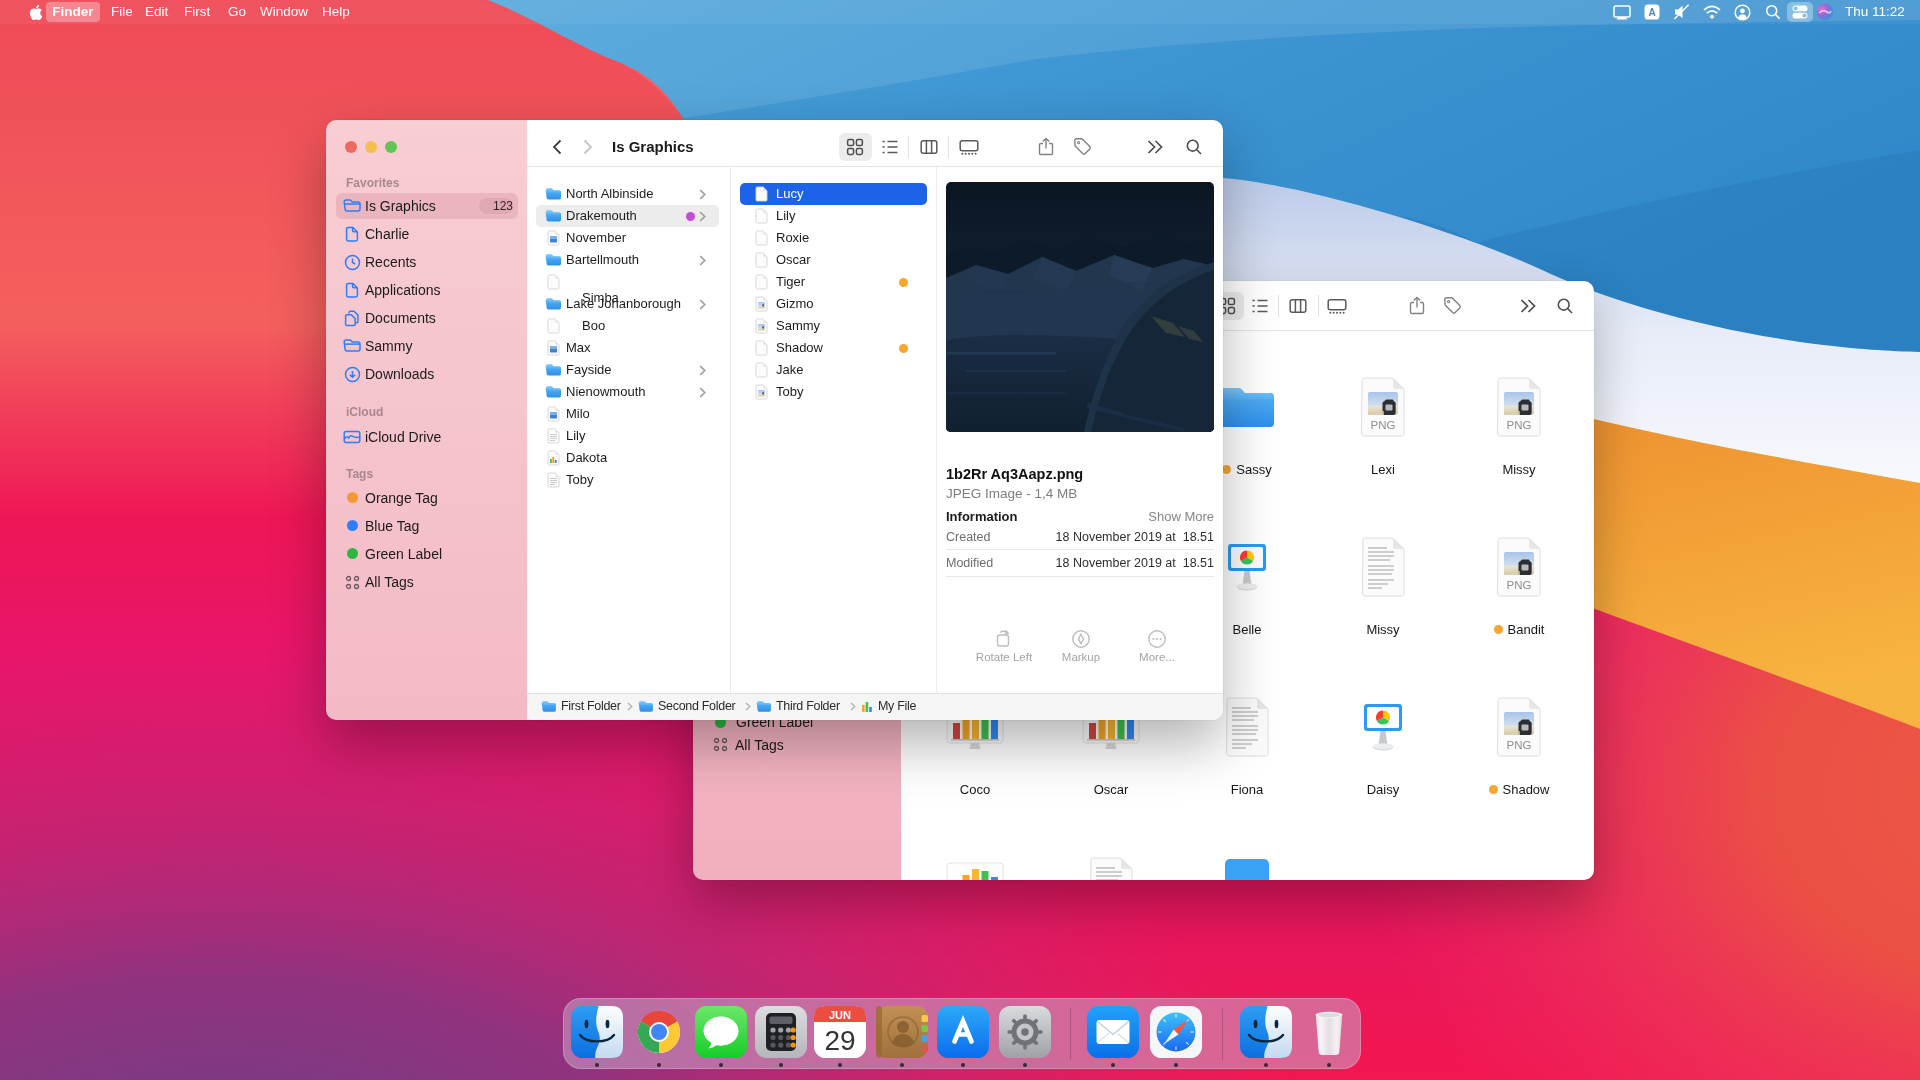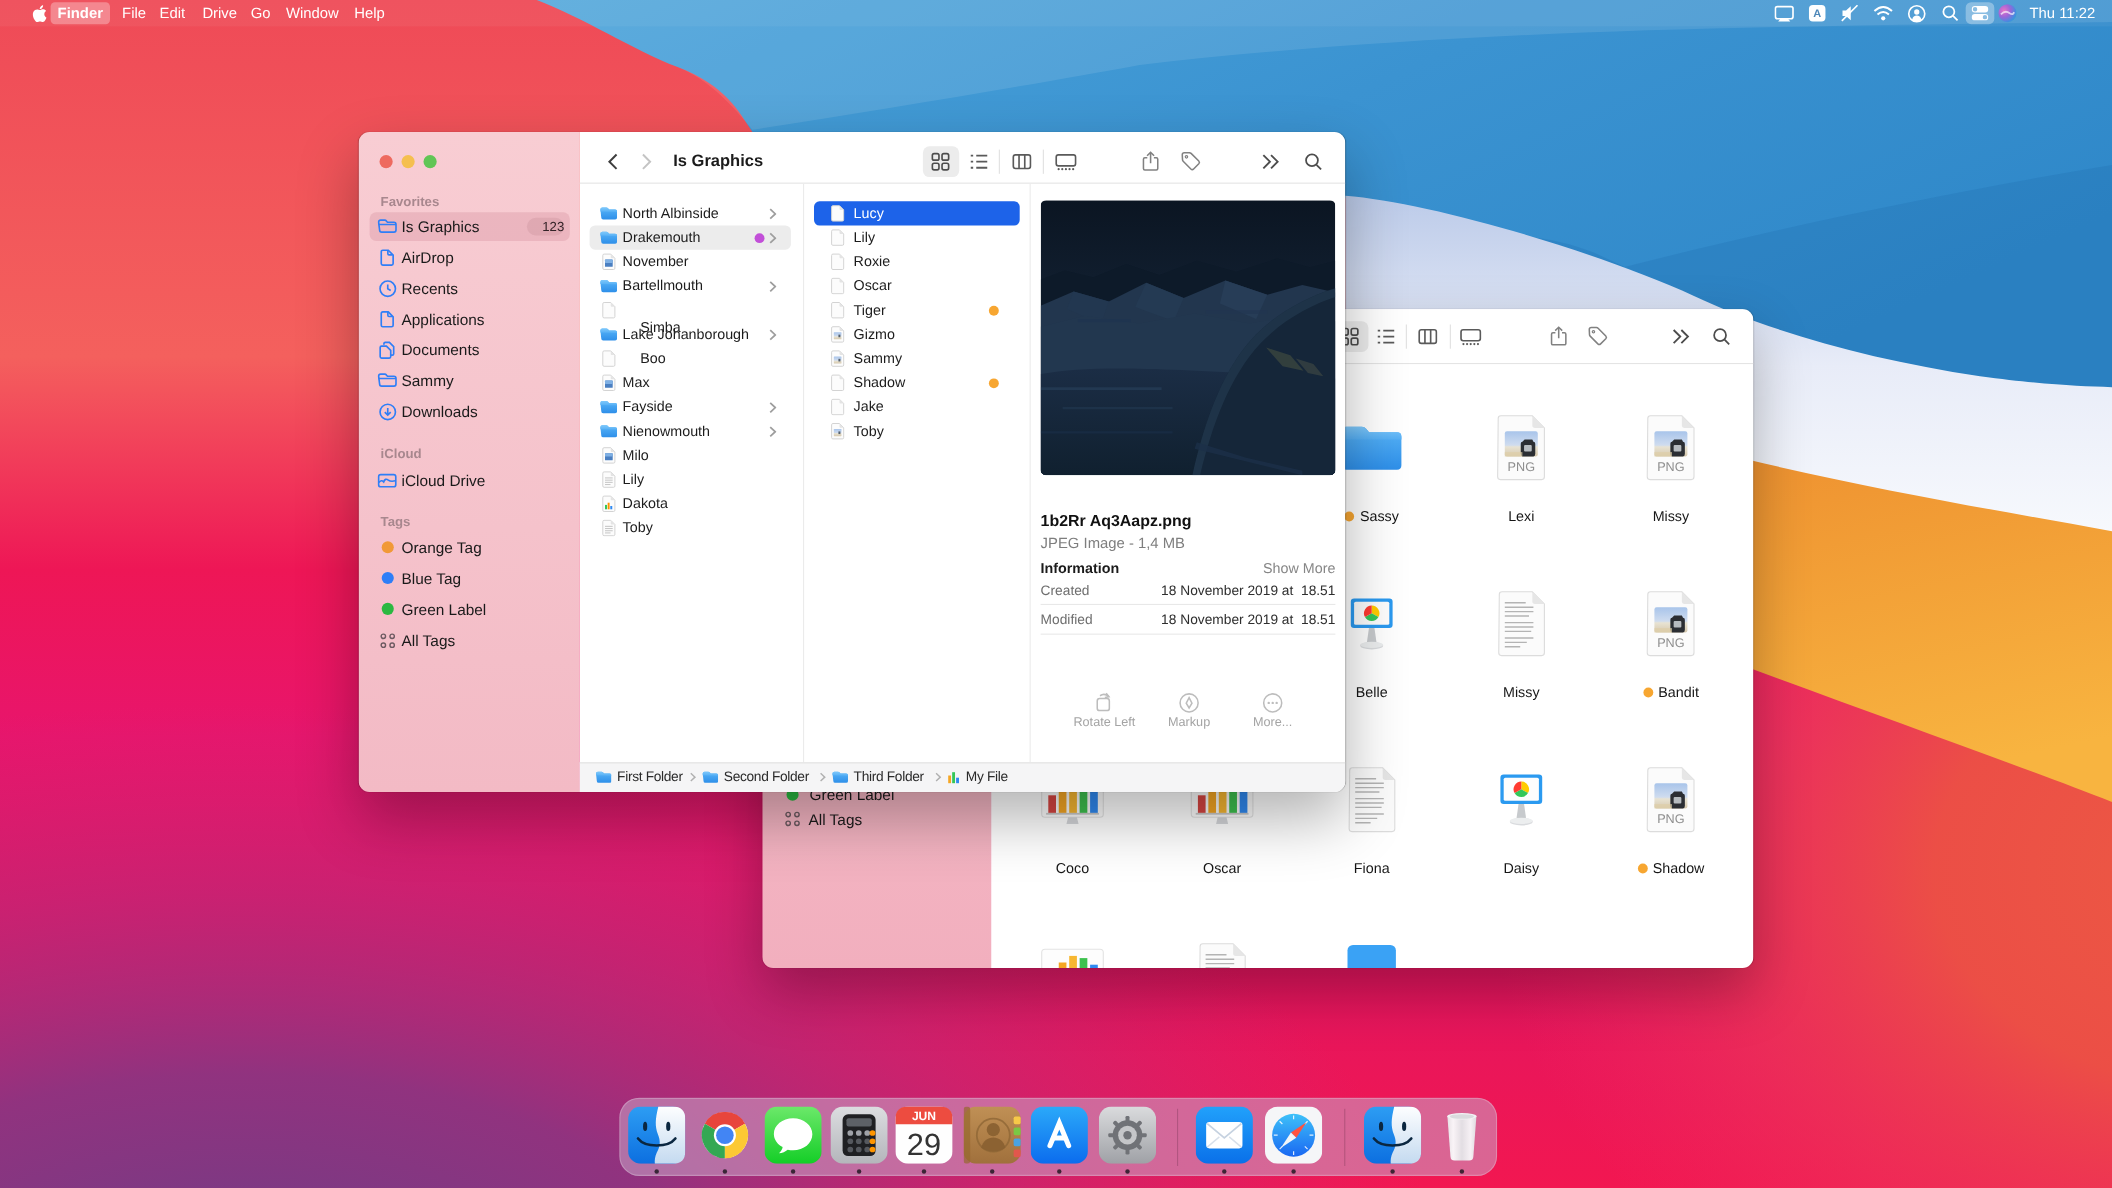--- a/index.html
+++ b/index.html
@@ -393,21 +393,21 @@
 
 <div class="abs" style="left:0;top:0;width:1920px;height:24px;background:rgba(255,255,255,0.05);"></div>
 <svg class="abs" style="left:29px;top:4px" width="14" height="17" viewBox="0 0 14 17">
   <path d="M11.28,8.9c-.02-1.93 1.58-2.86 1.65-2.9-.9-1.31-2.3-1.49-2.79-1.51-1.19-.12-2.32.7-2.92.7-.6,0-1.53-.68-2.52-.66-1.3.02-2.49.75-3.16,1.91-1.35,2.34-.35,5.8.97,7.7.64.93 1.4,1.97 2.4,1.93.96-.04 1.33-.62 2.49-.62 1.16,0 1.49.62 2.51.6 1.04-.02 1.69-.94 2.32-1.87.73-1.07 1.03-2.11 1.05-2.16-.02-.01-2.01-.77-2.03-3.06z" fill="#fff"></path>
   <path d="M9.37,3.3c.53-.64.89-1.53.79-2.42-.76.03-1.69.51-2.24,1.15-.49.57-.92,1.48-.8,2.35.85.07 1.72-.43 2.25-1.08z" fill="#fff"></path>
 </svg>
 <div class="abs" style="left:46px;top:2px;width:54px;height:20px;border-radius:4px;background:rgba(255,255,255,0.3);"></div>
 <div class="mbi" style="left:46px;width:54px;text-align:center;font-weight:bold;">Finder</div>
 <div class="mbi" style="left:111px;">File</div>
 <div class="mbi" style="left:145px;">Edit</div>
-<div class="mbi" style="left:184px;">Drive</div>
+<div class="mbi" style="left:184px;">First</div>
 <div class="mbi" style="left:228px;">Go</div>
 <div class="mbi" style="left:260px;">Window</div>
 <div class="mbi" style="left:322px;">Help</div>
 
 <svg class="abs" style="left:1613px;top:4px" width="18" height="16" viewBox="0 0 18 16">
   <rect x="1" y="2" width="16" height="11" rx="1.8" fill="none" stroke="#fff" stroke-width="1.5"></rect>
   <path d="M5.5,13 h7 l2,2.6 h-11 z" fill="#fff"></path>
 </svg>
 <svg class="abs" style="left:1644px;top:4px" width="16" height="16" viewBox="0 0 16 16">
   <rect x="0.5" y="0.5" width="15" height="15" rx="3.6" fill="#fff"></rect>
@@ -557,21 +557,21 @@
 
   <div class="abs" style="left:19px;top:21px;width:12px;height:12px;border-radius:50%;background:#ee6a5f;"></div>
   <div class="abs" style="left:39px;top:21px;width:12px;height:12px;border-radius:50%;background:#f5bf4f;"></div>
   <div class="abs" style="left:59px;top:21px;width:12px;height:12px;border-radius:50%;background:#61c555;"></div>
 
   <div class="hdr" style="left:20px;top:56px;">Favorites</div>
   <div class="abs" style="left:10px;top:73px;width:182px;height:26px;border-radius:6px;background:rgba(205,130,145,0.28);"></div>
   <div class="srow" style="left:39px;top:72px;">Is Graphics</div>
   <div class="abs" style="left:153px;top:78px;width:34px;height:16px;border-radius:8px;background:rgba(120,60,70,0.10);"></div>
   <div class="abs" style="left:153px;top:78px;width:34px;height:16px;font-size:12px;line-height:16px;text-align:right;color:#332227;">123</div>
-  <div class="srow" style="left:39px;top:100px;">AirDrop</div>
+  <div class="srow" style="left:39px;top:100px;">Charlie</div>
   <div class="srow" style="left:39px;top:128px;">Recents</div>
   <div class="srow" style="left:39px;top:156px;">Applications</div>
   <div class="srow" style="left:39px;top:184px;">Documents</div>
   <div class="srow" style="left:39px;top:212px;">Sammy</div>
   <div class="srow" style="left:39px;top:240px;">Downloads</div>
   <div class="hdr" style="left:20px;top:285px;">iCloud</div>
   <div class="srow" style="left:39px;top:303px;">iCloud Drive</div>
   <div class="hdr" style="left:20px;top:347px;">Tags</div>
   <div class="srow" style="left:39px;top:364px;">Orange Tag</div>
   <div class="srow" style="left:39px;top:392px;">Blue Tag</div>

